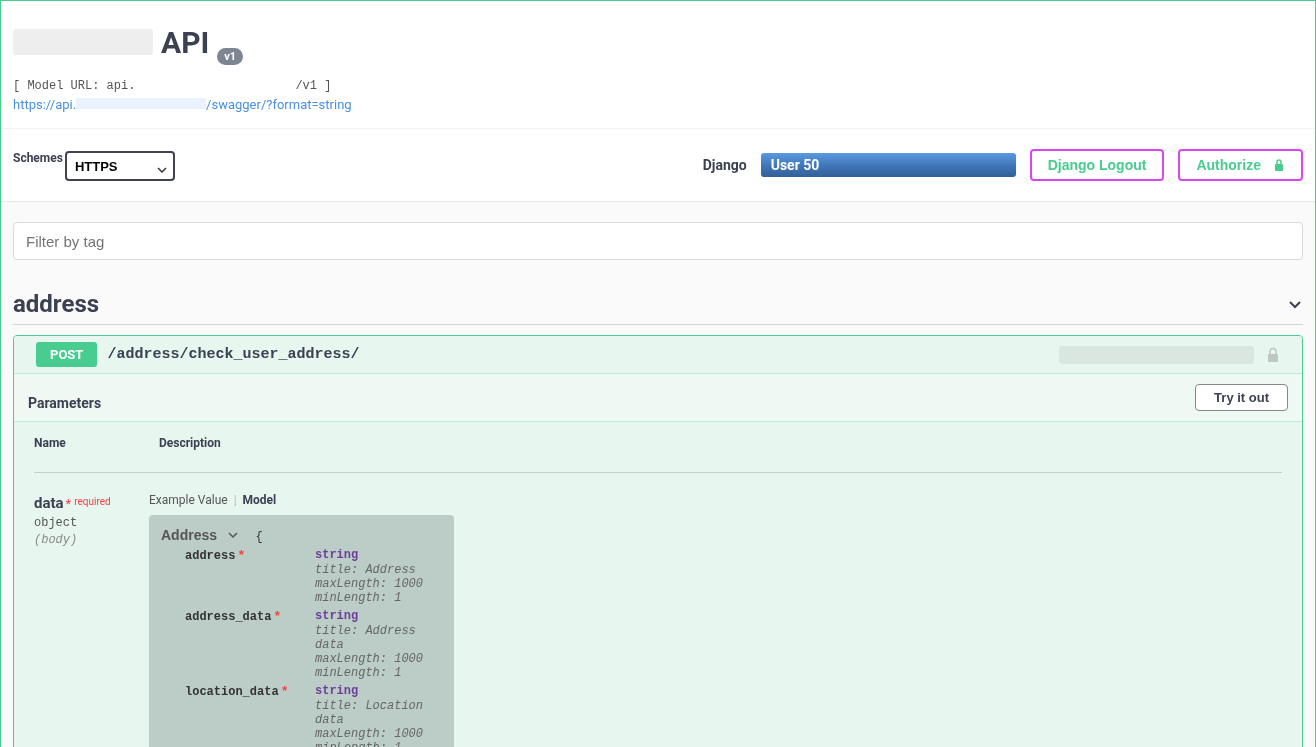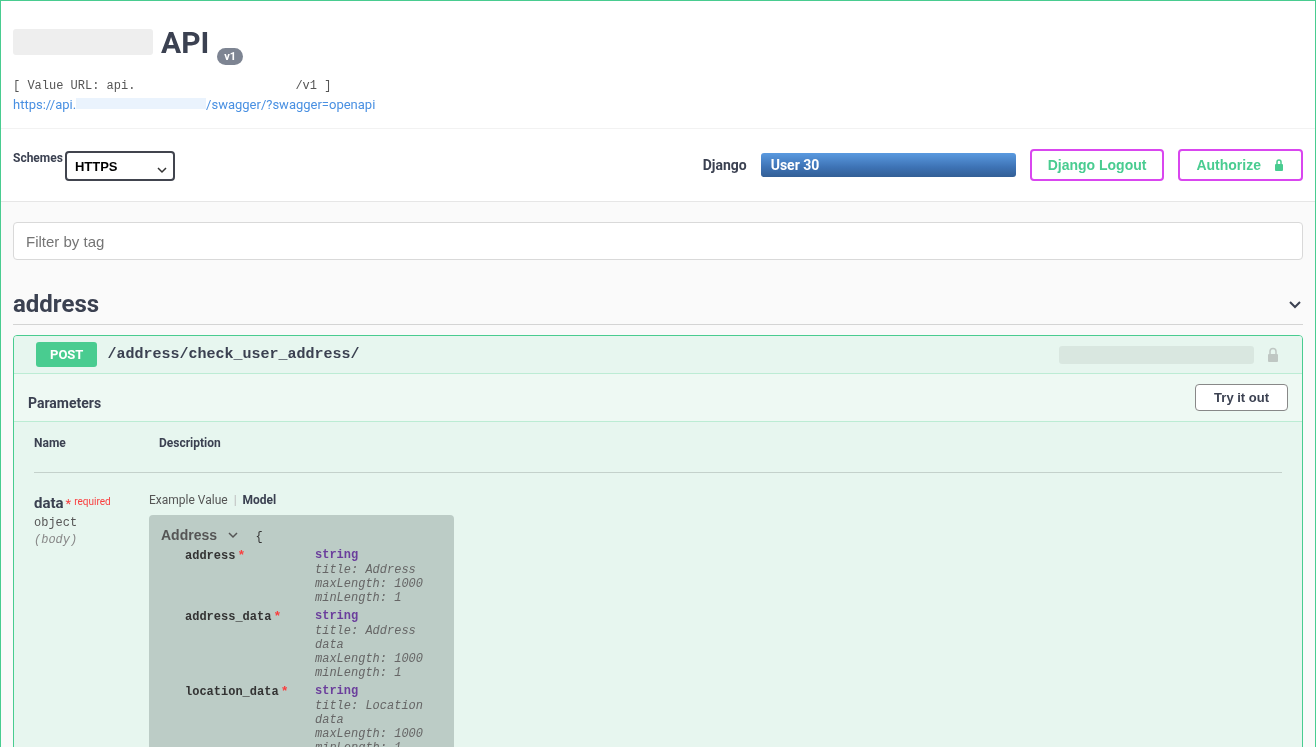--- a/index.html
+++ b/index.html
@@ -71,44 +71,44 @@
 <body>
 
 <div class="page-wrap">
   <div class="header">
     <div class="title-row">
       <div class="title-logo"></div>
       <span class="api-title">API</span>
       <span class="version-badge">v1</span>
     </div>
     <div class="base-url">
-      <span>[ Value URL: api.</span><span style="display:inline-block;width:160px;"></span><span>/v1 ]</span>
+      <span>[ Model URL: api.</span><span style="display:inline-block;width:160px;"></span><span>/v1 ]</span>
     </div>
     <div class="spec-link">
-      <a href="#"><span>https://api.</span><span style="display:inline-block;width:130px;background:#eaf3fd;height:11px;"></span><span>/swagger/?swagger=openapi</span></a>
+      <a href="#"><span>https://api.</span><span style="display:inline-block;width:130px;background:#eaf3fd;height:11px;"></span><span>/swagger/?format=string</span></a>
     </div>
   </div>
 
   <div class="scheme-bar">
     <div class="schemes-group">
       <span class="schemes-label">Schemes</span>
       <div class="select-wrap">
         <select class="scheme-select">
           <option>HTTPS</option>
         </select>
         <span class="chev">
           <svg width="10" height="10" viewBox="0 0 10 10">
               <path d="M1 3 L5 7 L9 3" stroke="#333" stroke-width="1.5" fill="none"></path>
             </svg>
         </span>
       </div>
     </div>
     <div class="right-group">
       <span class="django-label">Django</span>
-      <div class="django-badge">User 30</div>
+      <div class="django-badge">User 50</div>
       <button class="btn-outline">
         <span>Django Logout</span>
       </button>
       <button class="btn-outline">
         <span>Authorize</span>
         <span class="lock-ico">
           <svg width="12" height="14" viewBox="0 0 12 14">
               <rect x="2" y="6" width="8" height="7" rx="1" fill="#49cc90"></rect>
               <path d="M4 6 V4 a2 2 0 0 1 4 0 V6" stroke="#49cc90" stroke-width="1.5" fill="none"></path>
             </svg>

